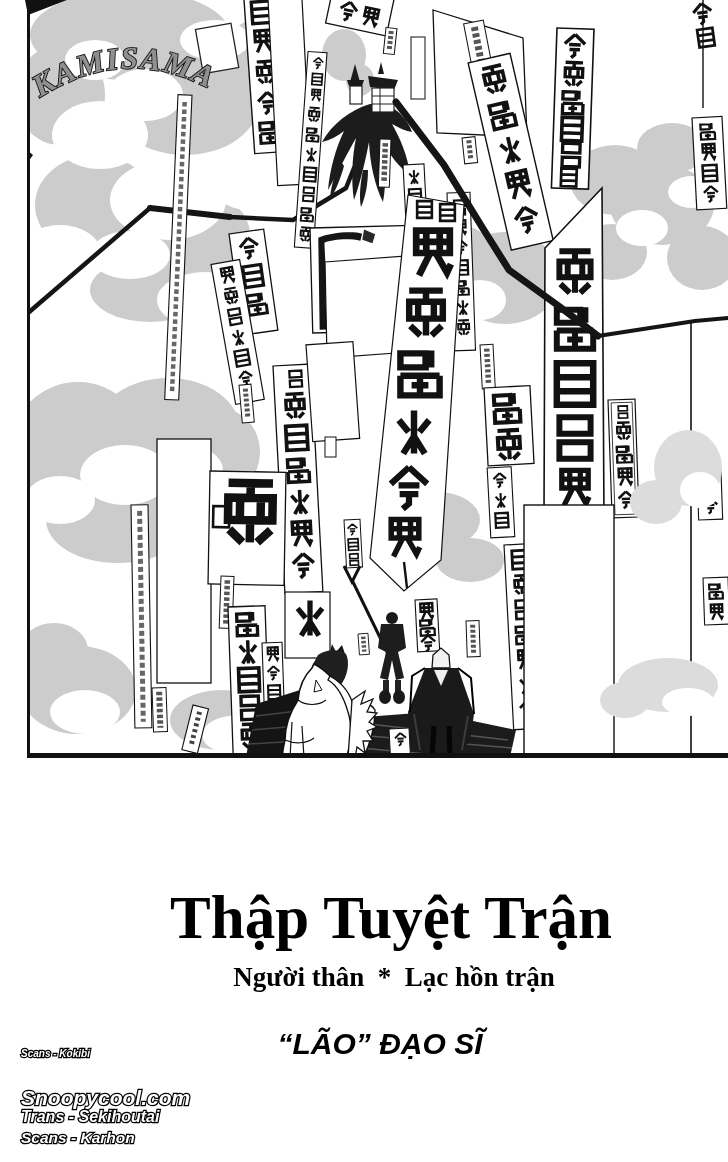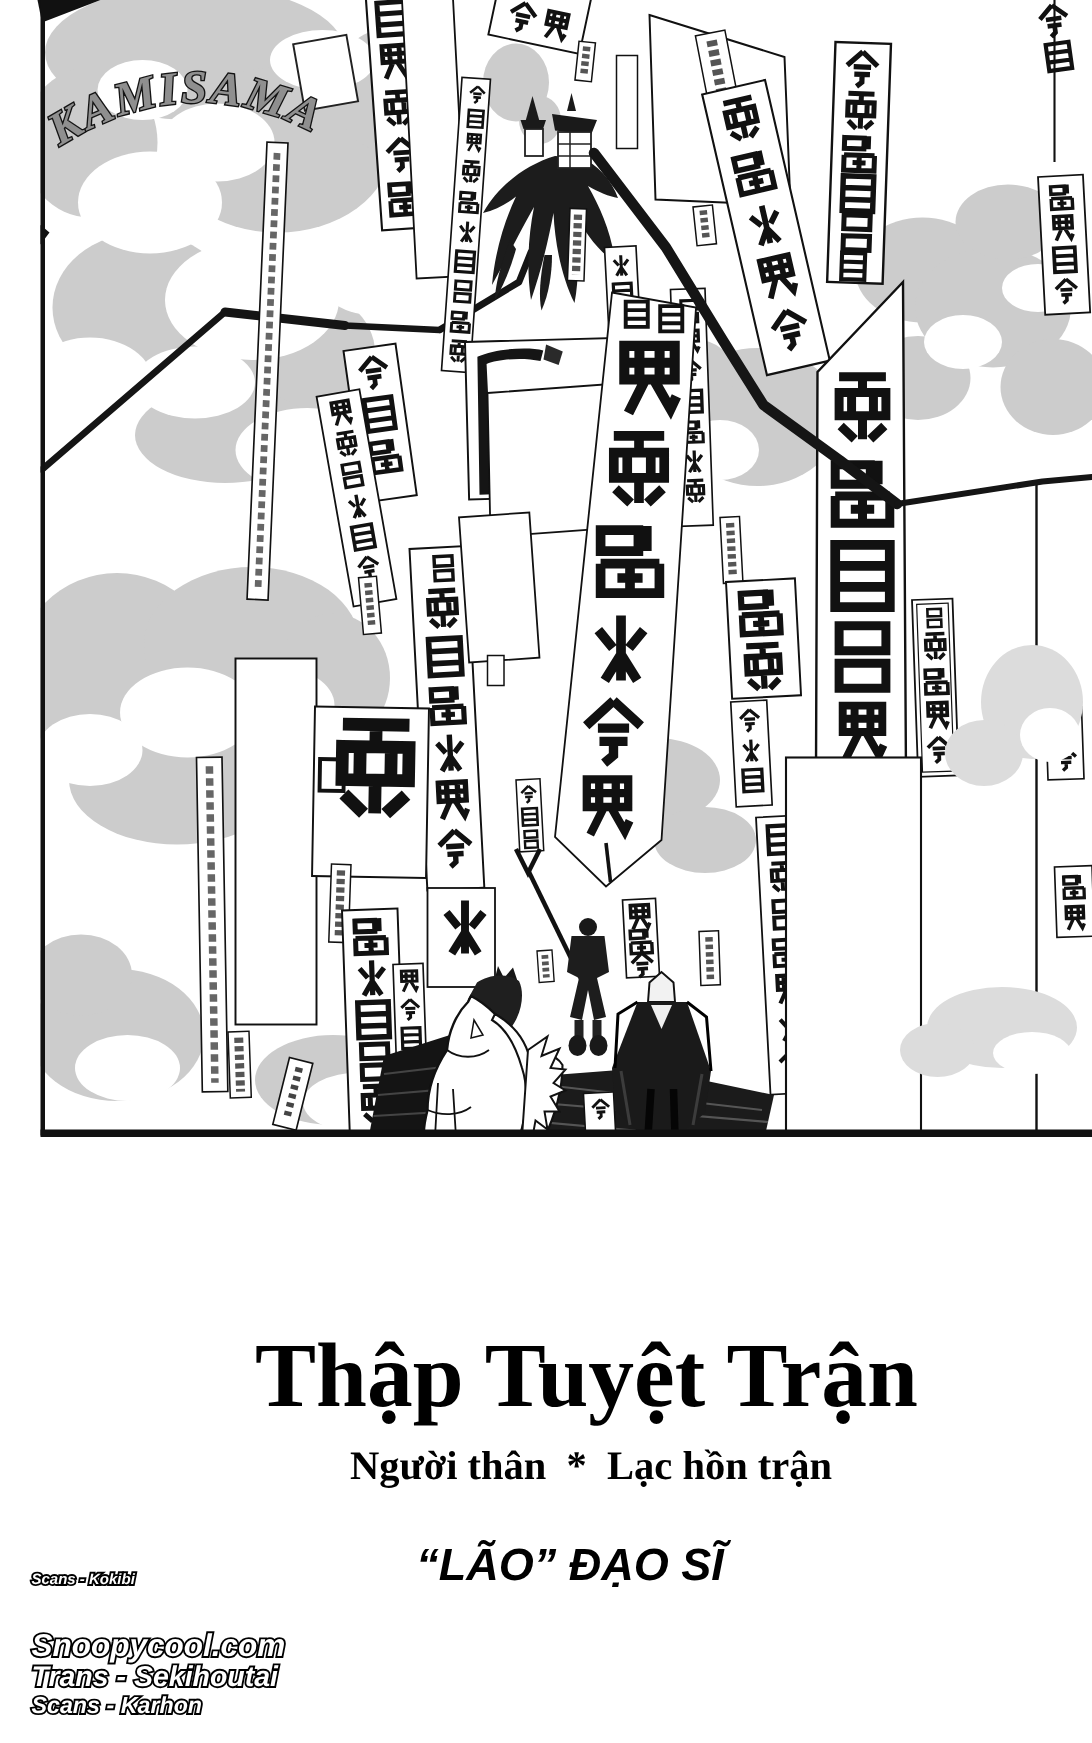--- a/index.html
+++ b/index.html
@@ -16,21 +16,21 @@
          color:#000;line-height:1;}
   #lao{position:absolute;left:16px;top:1029px;width:728px;text-align:center;
          font-family:"Liberation Sans",sans-serif;font-weight:bold;font-style:italic;
          font-size:30px;color:#000;letter-spacing:0px;line-height:1;}
   #credits{position:absolute;left:0;top:0;width:0;height:0;
          font-family:"Liberation Sans",sans-serif;font-weight:bold;font-style:italic;
          color:#fff;-webkit-text-stroke:2.5px #000;paint-order:stroke;line-height:1;}
   #credits div{position:absolute;left:21px;white-space:nowrap;}
   #credits .l1{font-size:21px;top:1067px;margin-top:20px;}
   #credits .c2{font-size:10px;top:1049px;}
-  #credits .c3{font-size:19px;top:1109px;}
+  #credits .c3{font-size:16px;top:1109px;}
   #credits .c4{font-size:15.5px;top:1130px;}
 </style>
 </head>
 <body>
 <div id="page">
   <svg id="art" width="728" height="762" viewBox="0 0 728 762">
     <defs>
       <g id="ga">
           <path d="M1.5 1 H8.5 V9 H1.5 Z M1.5 3.7 H8.5 M1.5 6.4 H8.5" fill="none" stroke="#111" stroke-width="1.25"></path>
         </g>

